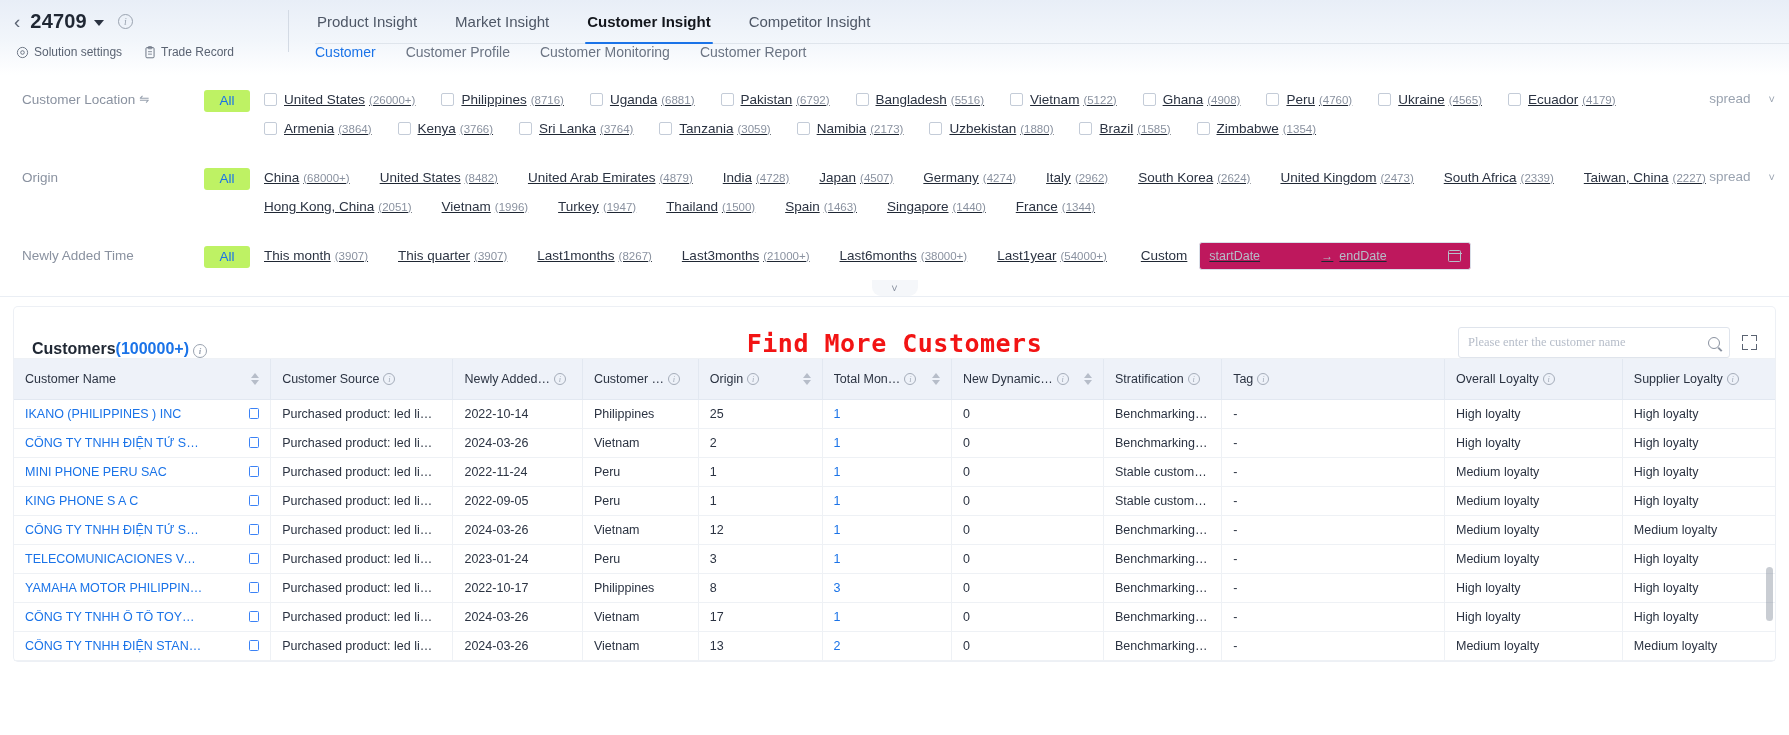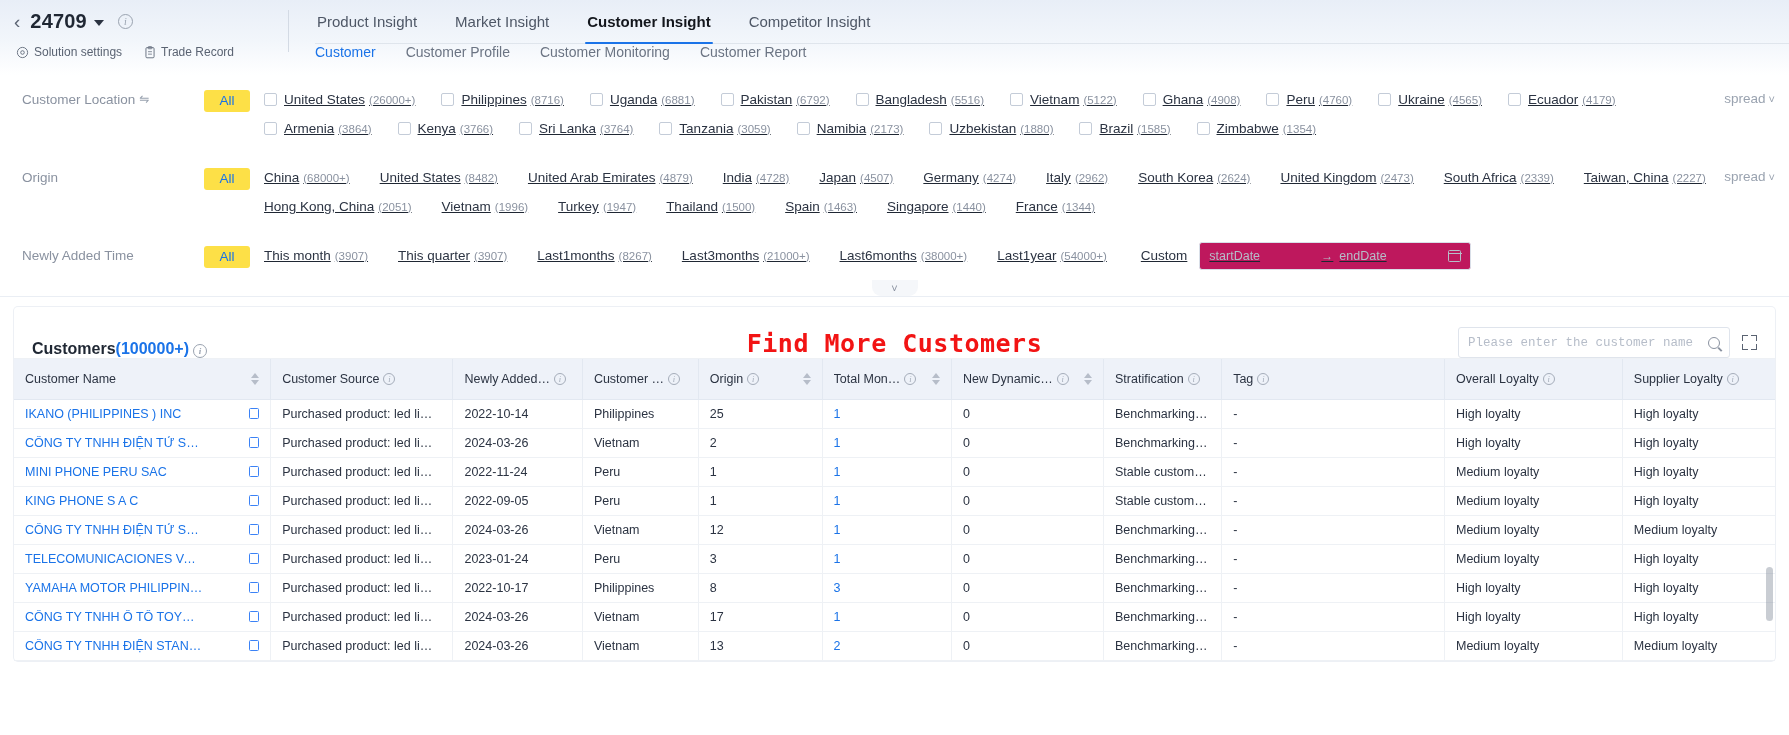--- a/index.html
+++ b/index.html
@@ -74,42 +74,42 @@
     position: relative;
   }
   .filter-row { display: flex; position: relative; padding: 0 36px 0 22px; }
   .filter-label {
     width: 182px; flex-shrink: 0; font-size: 13.5px; color: #8a92a0;
     padding-top: 17px; display: flex; align-items: flex-start; gap: 4px;
   }
   .sort-icon { font-size: 12px; color: #9aa3b0; cursor: pointer; }
   .filter-all {
     flex-shrink: 0; width: 46px; text-align: center;
-    font-size: 13.5px; color: #1a73e8; background: #fde047;
+    font-size: 13.5px; color: #1a73e8; background: #bef264;
     border-radius: 3px; height: 22px; line-height: 22px;
     margin-top: 15px; cursor: pointer;
   }
   .filter-items {
     flex: 1; display: flex; flex-wrap: wrap;
     padding: 10px 0 10px 14px; align-content: flex-start; text-decoration: underline;
   }
   .f-item {
     display: flex; align-items: center; height: 29px;
     margin-right: 26px; cursor: pointer; white-space: nowrap;
   }
   .chk {
     width: 13px; height: 13px; border: 1px solid #c4ccd8;
     border-radius: 2px; background: #fff; margin-right: 7px; flex-shrink: 0;
   }
   .f-name { font-size: 13.5px; color: #2b3342; }
   .f-count { font-size: 11.5px; color: #8a92a0; margin-left: 4px; }
   .spread-btn {
     position: absolute; right: 14px; top: 16px;
     font-size: 13.5px; color: #9aa3b0; cursor: pointer;
-    display: flex; align-items: center; gap: 3px;
+    display: flex; align-items: center; gap: 18px;
   }
   .chev-sm { font-size: 11px; }
 
   .origin-items .f-item { margin-right: 30px; }
 
   
   .date-custom { display: flex; align-items: center; height: 29px; margin-left: 4px; }
   .date-custom-label { font-size: 13.5px; color: #2b3342; margin-right: 12px; }
   .date-box {
     display: flex; align-items: center; width: 272px; height: 28px;
@@ -158,21 +158,21 @@
     font-size: 25px; color: #f21414; font-weight: 700;
     letter-spacing: .5px; pointer-events: none;
   }
   .panel-right { margin-left: auto; display: flex; align-items: center; gap: 12px; }
   .search-box {
     display: flex; align-items: center; width: 272px; height: 31px;
     border: 1px solid #dfe4ec; border-radius: 3px; padding: 0 9px;
   }
   .search-box input {
     flex: 1; border: 0; outline: 0; font-size: 12.5px; color: #000000;
-    font-family: Liberation Mono, monospace; background: transparent;
+    font-family: Liberation Serif, serif; background: transparent;
   }
   .search-box input::placeholder { color: #b6bdc9; }
   .mag {
     width: 12px; height: 12px; border: 1.6px solid #8a92a0;
     border-radius: 50%; position: relative; flex-shrink: 0;
   }
   .mag::after {
     content: ''; position: absolute; width: 1.6px; height: 5px;
     background: #8a92a0; right: -2px; bottom: -4px; transform: rotate(-45deg);
   }

